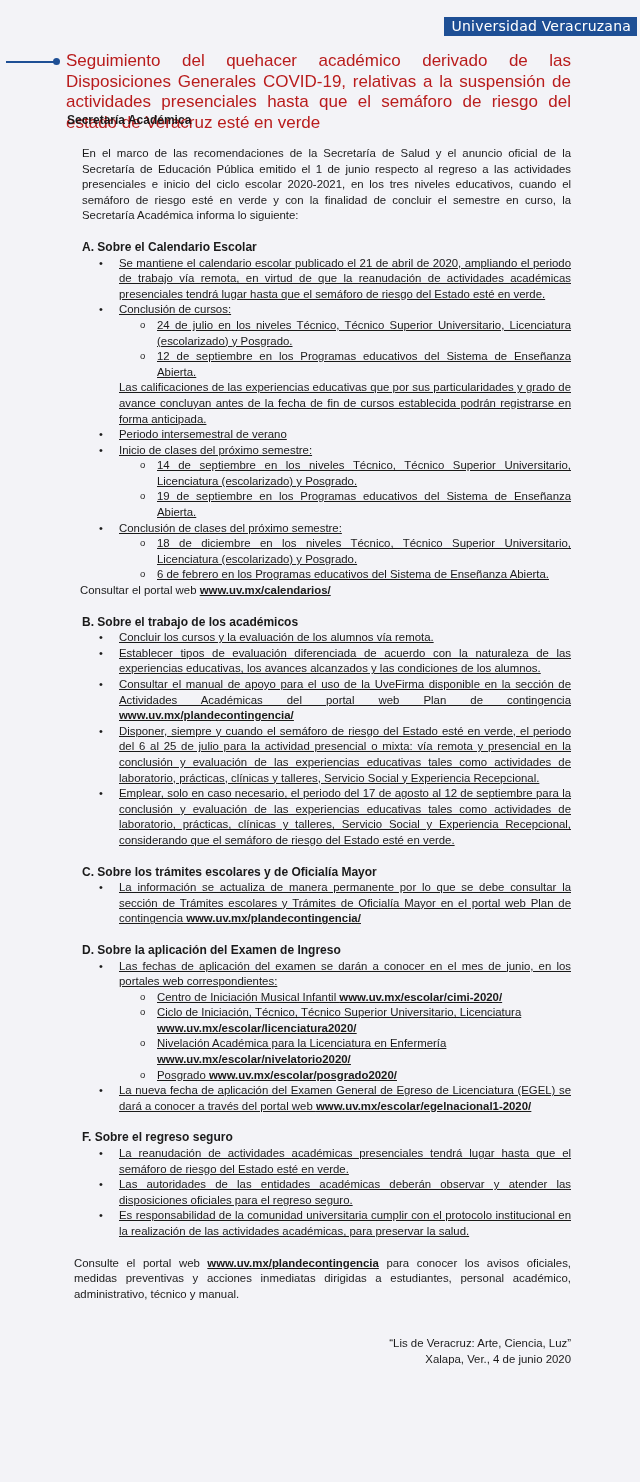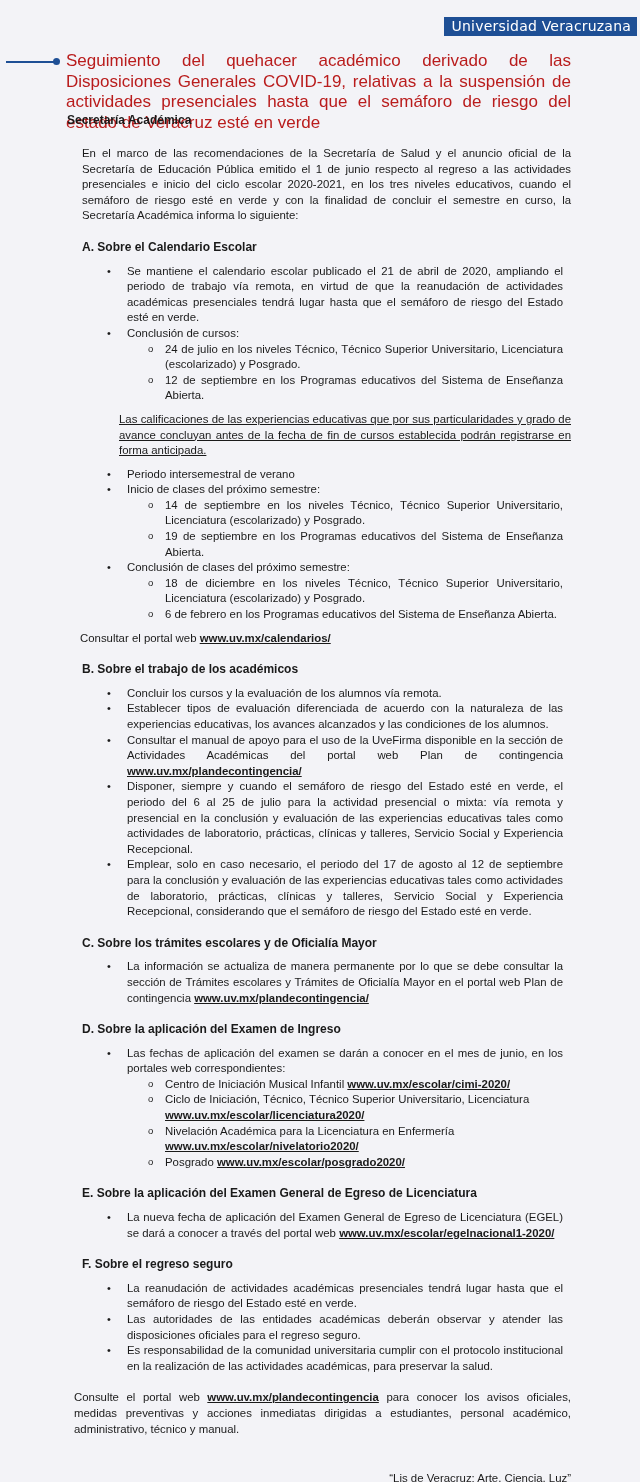--- a/index.html
+++ b/index.html
@@ -16,21 +16,21 @@
   .title-line { position: absolute; left: 6px; top: 61px; width: 50px; height: 2px; background: #1e4f95; }
   .title-dot { position: absolute; left: 53px; top: 58px; width: 7px; height: 7px; border-radius: 50%; background: #1e4f95; }
   .title {
     position: absolute; left: 66px; top: 51px; width: 505px;
     font-size: 17px; line-height: 20.5px; text-align: justify; color: #b91c1c;
   }
   .subtitle { position: absolute; left: 67px; top: 113px; font-size: 12px; font-weight: bold; }
   .content { position: absolute; left: 82px; top: 146px; width: 489px; font-size: 11.4px; line-height: 15.6px; }
   p { margin: 0; text-align: justify; }
   .sec-h { font-weight: bold; font-size: 12px; margin-top: 16px; }
-  ul.bl { list-style: none; margin: 8px; padding: 0 0 0 37px; }
+  ul.bl { list-style: none; margin: 0; padding: 0 0 0 37px; text-decoration: underline; }
   ul.bl > li { position: relative; text-align: justify; }
   ul.bl > li::before { content: "\2022"; position: absolute; left: -20px; top: 0; font-size: 11px; }
   ul.cl { list-style: none; margin: 0; padding: 0 0 0 38px; }
   ul.cl > li { position: relative; text-align: justify; }
   ul.cl > li::before { content: "o"; position: absolute; left: -17px; top: -1px; font-size: 9.5px; }
   .link { font-weight: bold; text-decoration: underline; color: #1a1a1a; }
   .note { margin-left: 0; text-align: justify; text-decoration: underline; }
   .final { margin-top: 16px; margin-left: -8px; width: 497px; }
   .sign { margin-top: 34px; text-align: right; }
 </style>
@@ -99,21 +99,20 @@
       <span>Las fechas de aplicación del examen se darán a conocer en el mes de junio, en los portales web correspondientes:</span>
       <ul class="cl">
         <li style="text-align:left"><span>Centro de Iniciación Musical Infantil </span><a class="link">www.uv.mx/escolar/cimi-2020/</a></li>
         <li style="text-align:left"><span>Ciclo de Iniciación, Técnico, Técnico Superior Universitario, Licenciatura </span><a class="link">www.uv.mx/escolar/licenciatura2020/</a></li>
         <li style="text-align:left"><span>Nivelación Académica para la Licenciatura en Enfermería </span><a class="link">www.uv.mx/escolar/nivelatorio2020/</a></li>
         <li style="text-align:left"><span>Posgrado </span><a class="link">www.uv.mx/escolar/posgrado2020/</a></li>
       </ul>
     </li>
   </ul>
 
-  <div class="sec-h">E. Sobre la aplicación del Examen General de Egreso de Licenciatura</div>
   <ul class="bl">
     <li><span>La nueva fecha de aplicación del Examen General de Egreso de Licenciatura (EGEL) se dará a conocer a través del portal web </span><a class="link">www.uv.mx/escolar/egelnacional1-2020/</a></li>
   </ul>
 
   <div class="sec-h">F. Sobre el regreso seguro</div>
   <ul class="bl">
     <li>La reanudación de actividades académicas presenciales tendrá lugar hasta que el semáforo de riesgo del Estado esté en verde.</li>
     <li>Las autoridades de las entidades académicas deberán observar y atender las disposiciones oficiales para el regreso seguro.</li>
     <li>Es responsabilidad de la comunidad universitaria cumplir con el protocolo institucional en la realización de las actividades académicas, para preservar la salud.</li>
   </ul>

